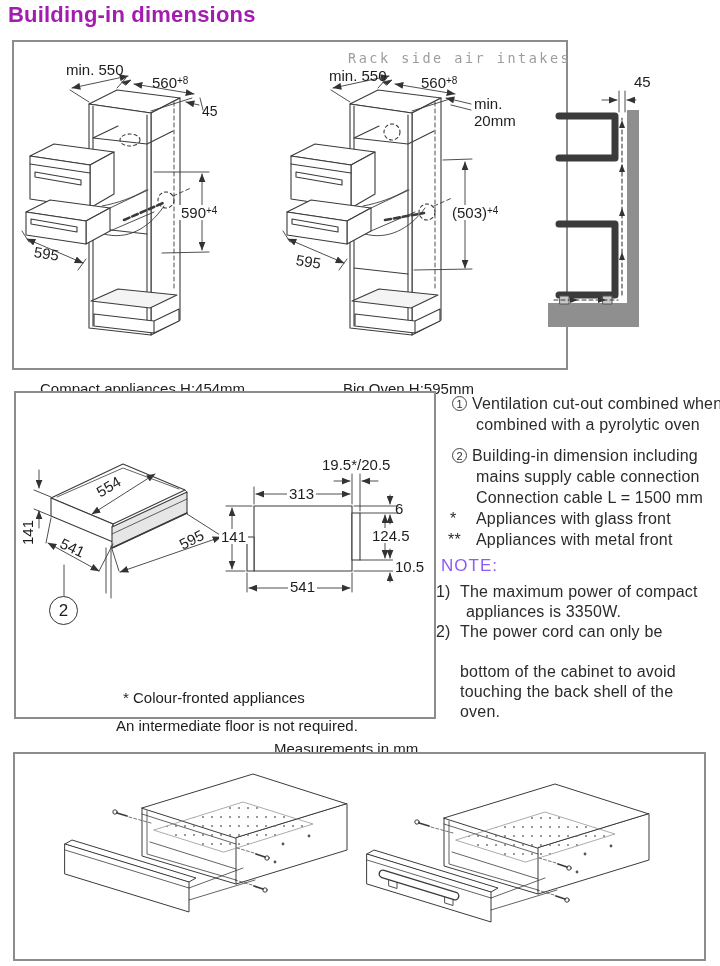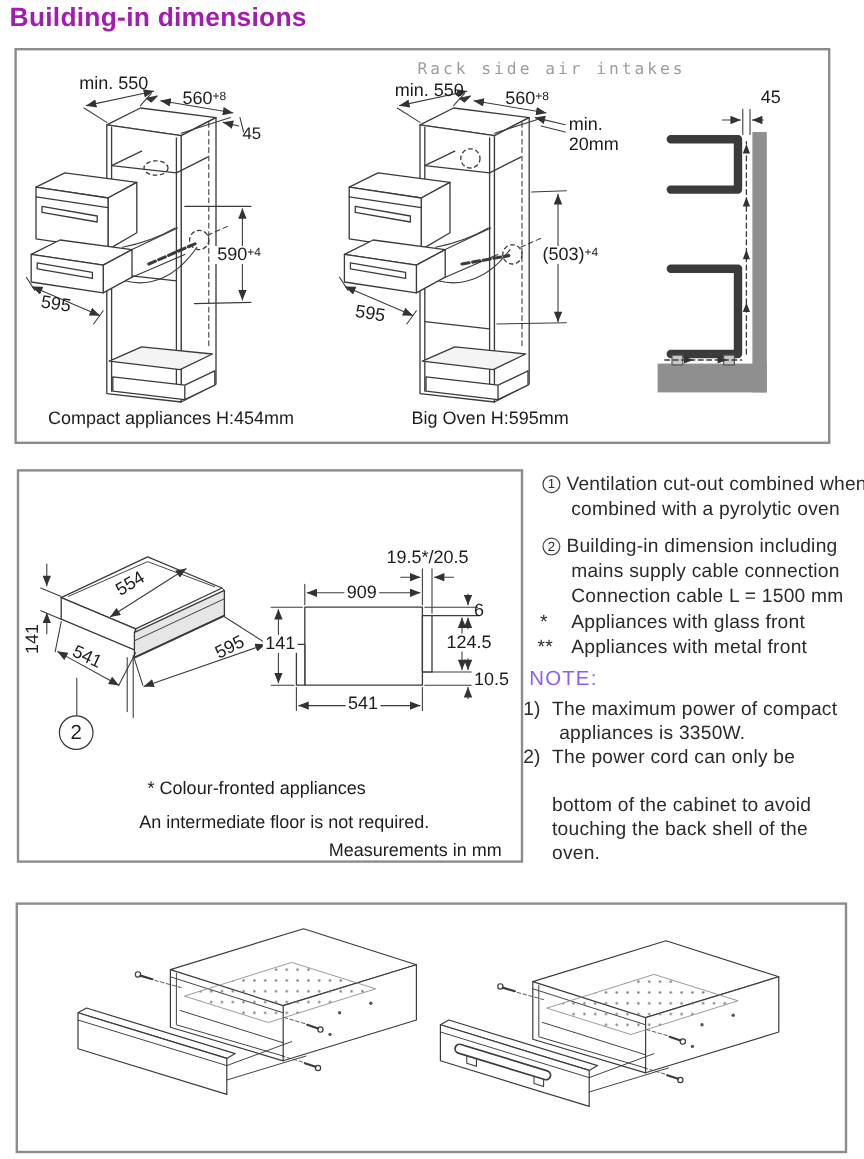--- a/index.html
+++ b/index.html
@@ -5,27 +5,27 @@
   html,body{margin:0;padding:0;}
   body{
     width:720px;height:966px;position:relative;background:#fff;
     font-family:"Liberation Sans",sans-serif;color:#222;overflow:hidden;
   }
   .page-title{
     position:absolute;left:8px;top:2px;font-size:22px;font-weight:bold;color:#a21caf;
     letter-spacing:.2px;
   }
   .panel{position:absolute;border:2px solid #8c8c8c;background:#fff;box-sizing:border-box;}
-  #panel1{left:12px;top:40px;width:680px;height:330px;}
+  #panel1{left:12px;top:40px;width:556px;height:330px;}
   #panel2{left:14px;top:391px;width:422px;height:328px;}
   #panel3{left:13px;top:752px;width:693px;height:209px;}
   .panel svg{position:absolute;left:0;top:0;}
   .lbl{position:absolute;font-size:14px;line-height:15px;white-space:nowrap;color:#1d1d1d;}
   .lbl.bg{background:#fff;padding:0 2px;}
-  .cap{font-size:15px;color:#1d1d1d;}
+  .cap{font-size:15px;color:#1d1d1d;margin-top:40px;}
   sup{font-size:10px;line-height:0;vertical-align:4px;}
   .rack{color:#9d9d9d;font-family:"DejaVu Sans Mono",monospace;font-size:13.5px;letter-spacing:2.5px;}
   .notes{position:absolute;left:436px;top:391px;width:284px;height:330px;font-size:16px;color:#2b2b2b;}
   .nline{position:absolute;white-space:nowrap;letter-spacing:.2px;line-height:19px;}
   .circ{
     position:absolute;width:15px;height:15px;border:1px solid #444;border-radius:50%;
     font-size:11px;line-height:15px;text-align:center;color:#2b2b2b;box-sizing:border-box;
   }
   .circ-lg{
     position:absolute;width:29px;height:29px;border:1.4px solid #333;border-radius:50%;
@@ -227,21 +227,21 @@
     </g>
   </svg>
 
   <span class="lbl" style="left:80px;top:86px;font-size:15px;transform:rotate(-31deg)">554</span>
   <span class="lbl" style="left:4px;top:152px;font-size:15px;transform:rotate(-90deg);transform-origin:top left">141</span>
   <span class="lbl" style="left:44px;top:147px;font-size:15px;transform:rotate(25deg)">541</span>
   <span class="lbl" style="left:163px;top:139px;font-size:15px;transform:rotate(-27deg)">595</span>
   <span class="circ-lg" style="left:33px;top:203px">2</span>
 
   <span class="lbl" style="left:306px;top:64px;font-size:15px">19.5*/20.5</span>
-  <span class="lbl bg" style="left:271px;top:93px;font-size:15px">909</span>
+  <span class="lbl bg" style="left:271px;top:93px;font-size:15px">313</span>
   <span class="lbl" style="left:379px;top:108px;font-size:15px">6</span>
   <span class="lbl bg" style="left:203px;top:136px;font-size:15px">141</span>
   <span class="lbl bg" style="left:354px;top:135px;font-size:15px">124.5</span>
   <span class="lbl bg" style="left:377px;top:166px;font-size:15px">10.5</span>
   <span class="lbl bg" style="left:272px;top:186px;font-size:15px">541</span>
 
   <span class="lbl cap" style="left:107px;top:257px">* Colour-fronted appliances</span>
   <span class="lbl cap" style="left:100px;top:285px">An intermediate floor is not required.</span>
   <span class="lbl cap" style="left:258px;top:308px">Measurements in mm</span>
 </section>

